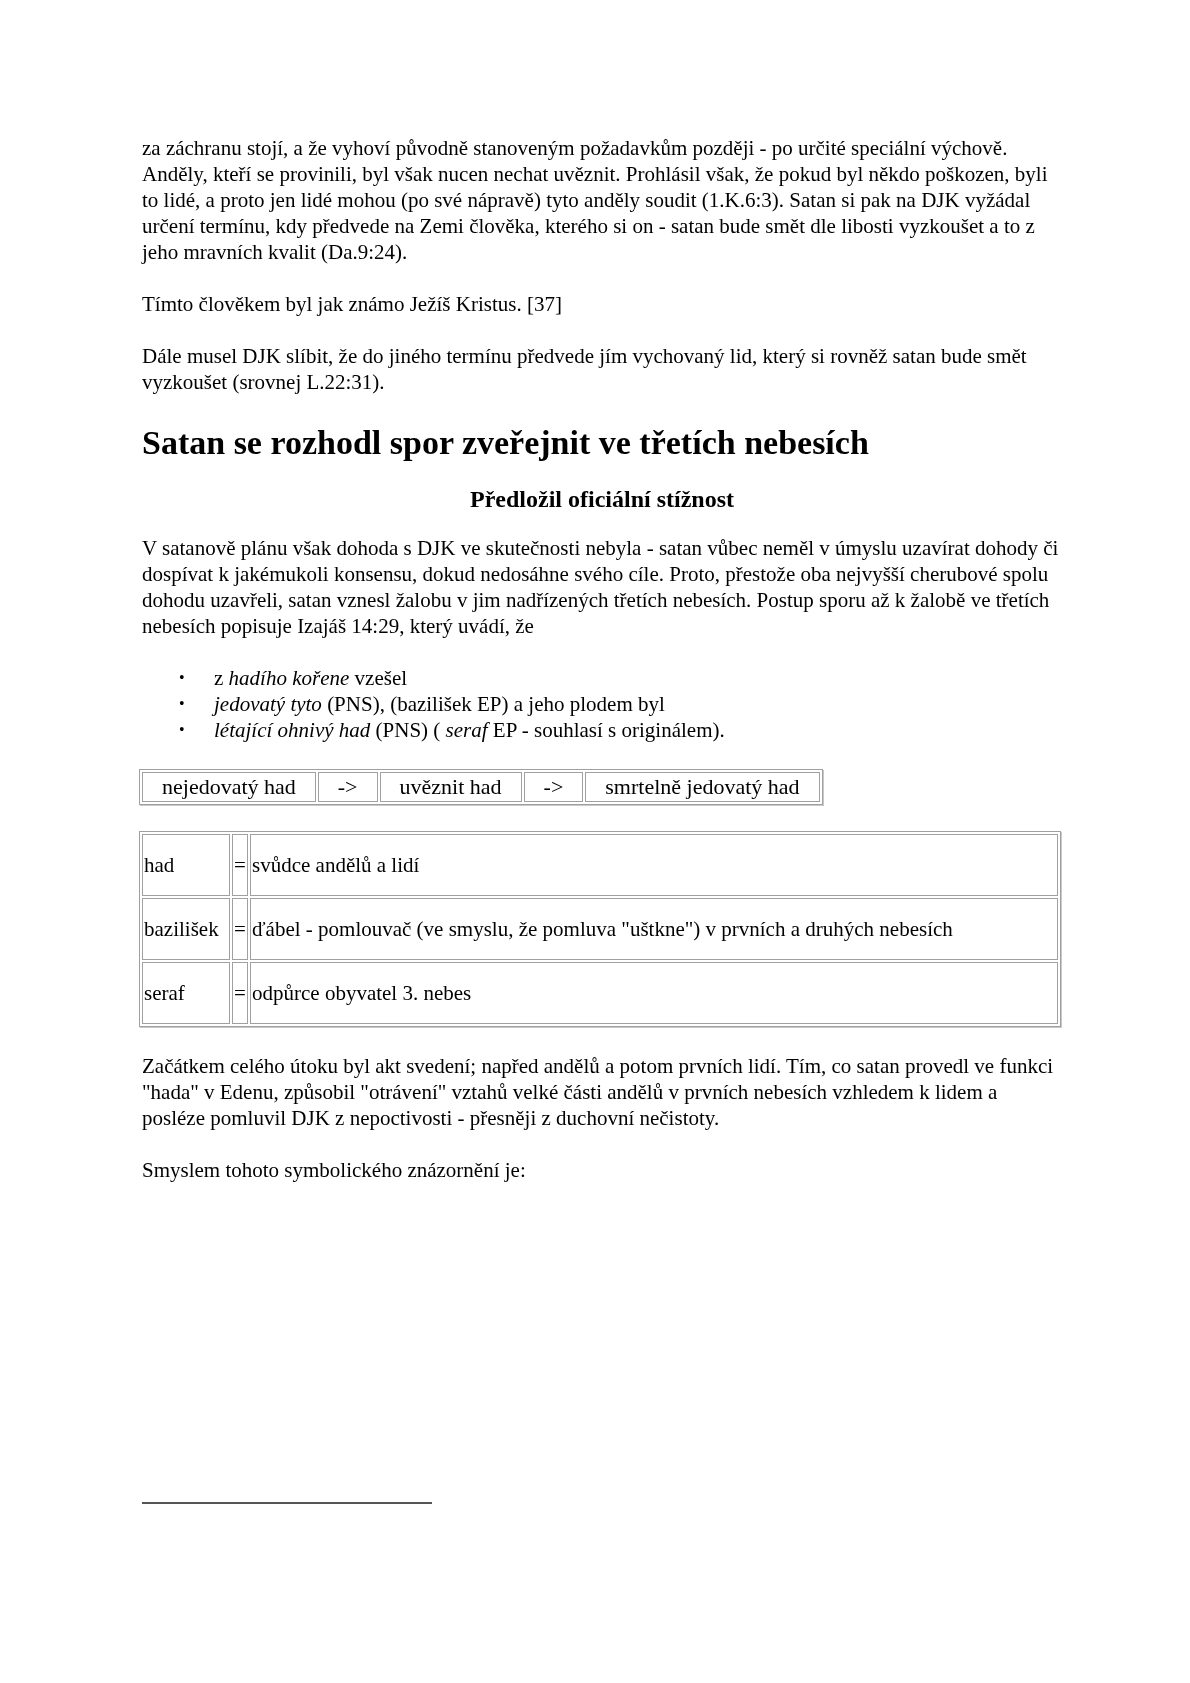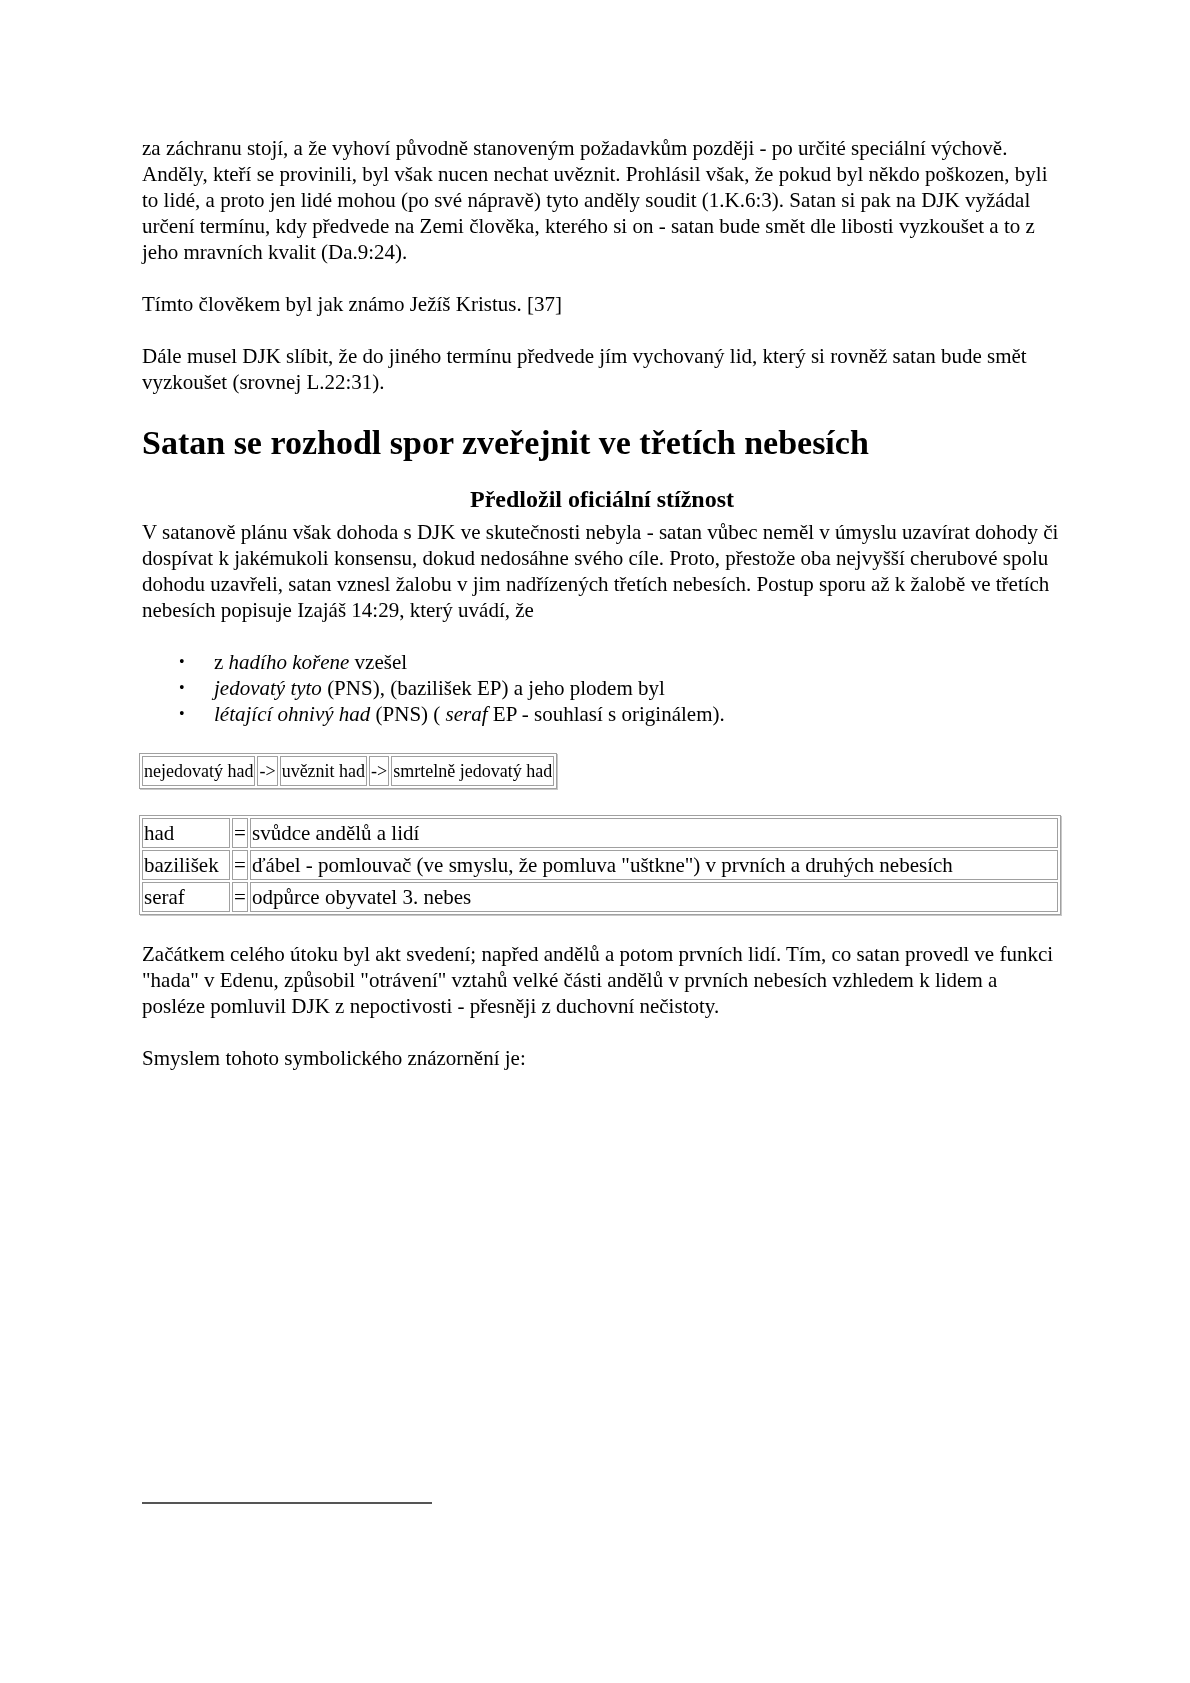--- a/index.html
+++ b/index.html
@@ -26,21 +26,21 @@
     font-weight: bold;
     text-align: left;
     margin: 12px 0 0 0;
     line-height: 44px;
     letter-spacing: 0px;
   }
   h2 {
     font-size: 24px;
     font-weight: bold;
     text-align: center;
-    margin: 18px 0 4px 0;
+    margin: 18px 0 20px 0;
     line-height: 32px;
   }
   ul {
     margin: 0 0 26px 0;
     padding-left: 72px;
     list-style: none;
   }
   ul li { position: relative; line-height: 26px; }
   ul li .bullet {
     position: absolute;
@@ -50,34 +50,34 @@
   }
   em { font-style: italic; text-align: center; }
   table.chain {
     border: 1px solid #a0a0a0;
     border-spacing: 2px;
     margin: 0 0 26px -3px;
     box-shadow: 1px 1px 0 #c8c8c8;
   }
   table.chain td {
     border: 1px solid #a0a0a0;
-    padding: 1px 1px;
-    font-size: 18px;
+    padding: 1px 19px;
+    font-size: 22px;
     line-height: 26px;
   }
   table.symbols {
     border: 1px solid #a0a0a0;
     border-spacing: 2px;
     margin: 0 0 26px -3px;
     width: 922px;
     box-shadow: 1px 1px 0 #c8c8c8;
   }
   table.symbols td {
     border: 1px solid #a0a0a0;
-    padding: 1px 1px;
+    padding: 17px 1px;
     font-size: 21px;
     line-height: 26px;
     vertical-align: middle;
   }
   table.symbols td.c1 { width: 84px; white-space: nowrap; }
   table.symbols td.c2 { width: 12px; text-align: center; }
   .footnote-rule {
     position: absolute;
     left: 142px;
     top: 1502px;

